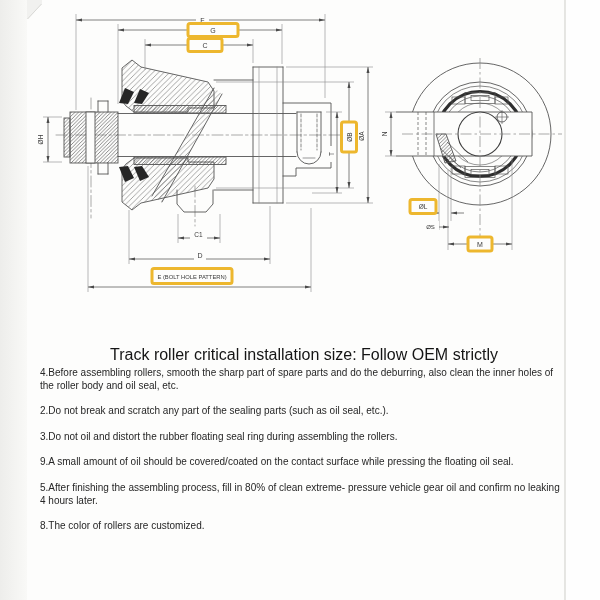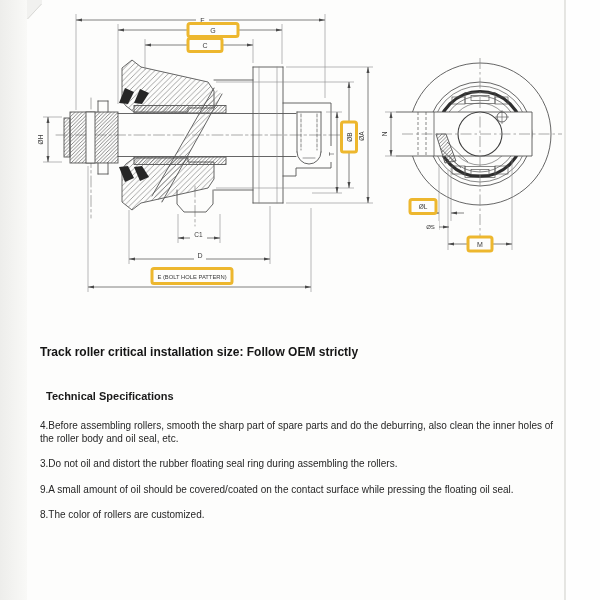--- a/index.html
+++ b/index.html
@@ -8,21 +8,21 @@
     background:#ffffff;
     font-family:"Liberation Sans", sans-serif;
   }
   svg text{font-family:"Liberation Sans", sans-serif;}
   #drawing{position:absolute;left:0;top:0;}
   .notes{
     position:absolute;left:40px;top:340px;width:528px;
     color:#262626;font-size:10px;line-height:1.3;
   }
   .notes .title{
-    text-align:left;font-weight:bold;font-size:12px;color:#151515;
+    text-align:center;font-weight:normal;font-size:16px;color:#151515;
     margin:5px 0 0 0;
   }
   .notes .heading{
     font-weight:bold;font-size:11px;color:#1a1a1a;
     margin:28px 0 16px 6px;
   }
   .notes p{margin:0 0 12.5px 0;}
 </style>
 </head>
 <body>
@@ -270,18 +270,19 @@
       <g>
         <rect x="468" y="237" width="24" height="14" rx="2" fill="#fdfdfc" stroke="#EDB72E" stroke-width="3"></rect>
         <text x="480" y="246.8" font-size="7" text-anchor="middle" fill="#3a3a3a">M</text>
       </g>
     </g>
   </g>
 </svg>
 
 <div class="notes">
   <div class="title">Track roller critical installation size: Follow OEM strictly</div>
-  <div class="heading">Technical Specifications</div>
   <p>4.Before assembling rollers, smooth the sharp part of spare parts and do the deburring, also clean the inner holes of the roller body and oil seal, etc.</p>
+  <p>2.Do not break and scratch any part of the sealing parts (such as oil seal, etc.).</p>
   <p>3.Do not oil and distort the rubber floating seal ring during assembling the rollers.</p>
   <p>9.A small amount of oil should be covered/coated on the contact surface while pressing the floating oil seal.</p>
+  <p>5.After finishing the assembling process, fill in 80% of clean extreme- pressure vehicle gear oil and confirm no leaking 4 hours later.</p>
   <p>8.The color of rollers are customized.</p>
 </div>
 
 </body></html>

